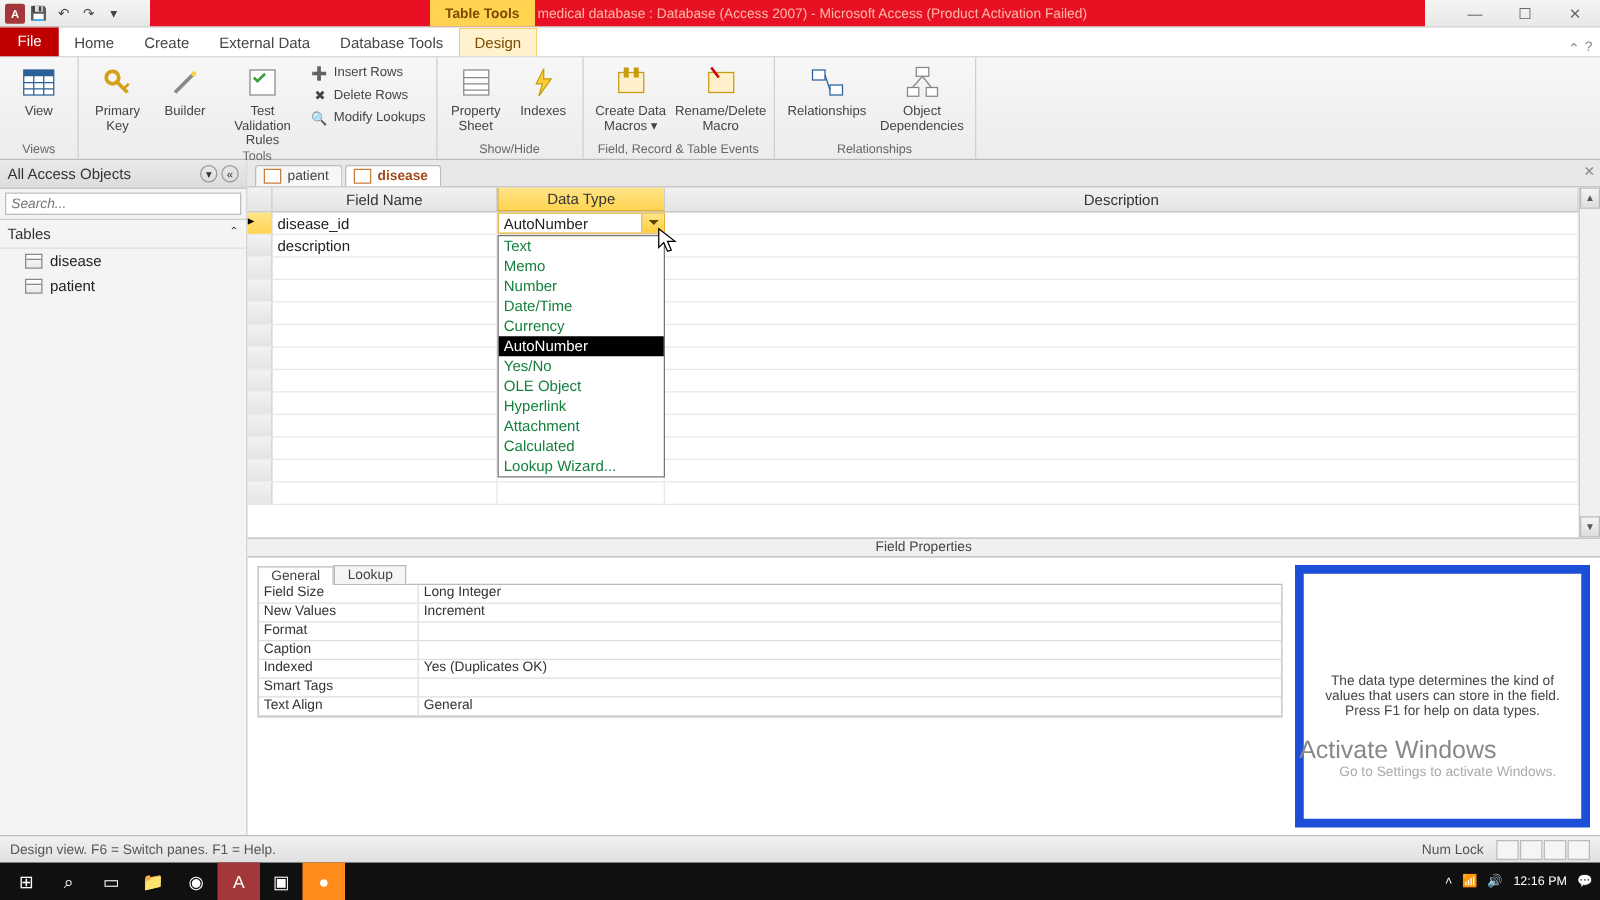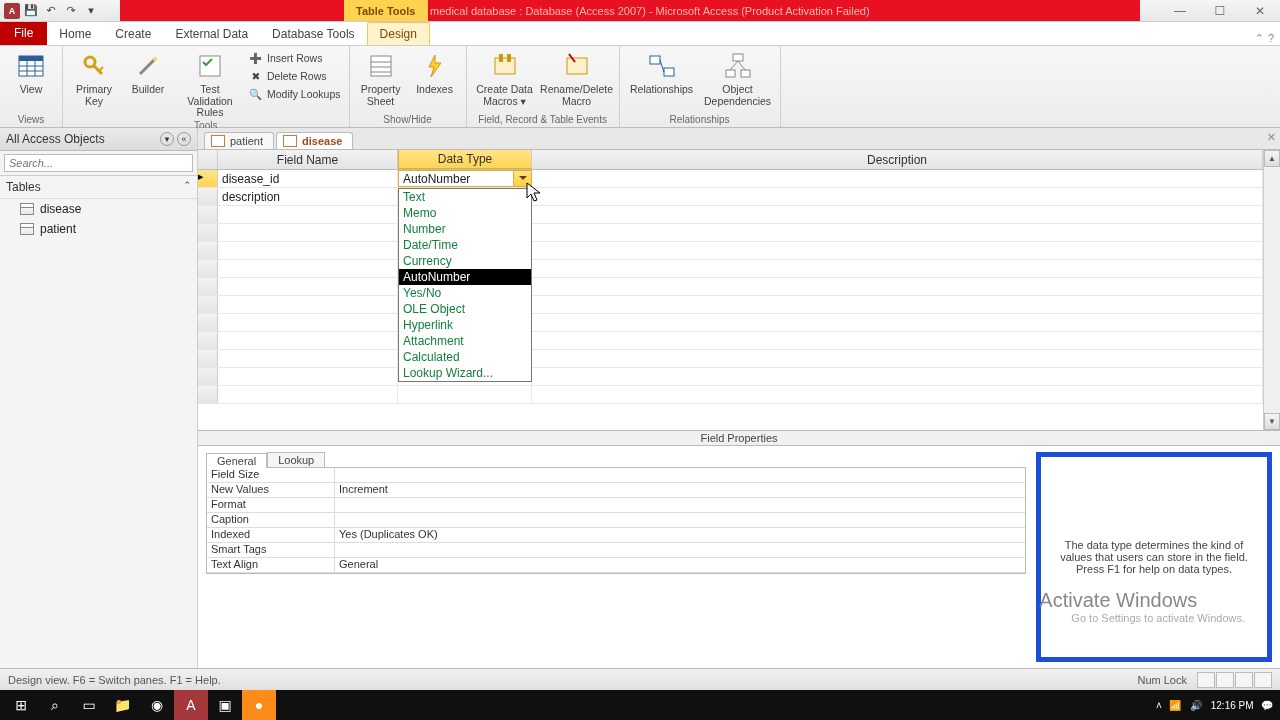--- a/index.html
+++ b/index.html
@@ -89,21 +89,21 @@
 .fieldprops-lbl { text-align:center; font-size:11px; color:#444; background:#f0f0f0; border-top:1px solid #bbb; border-bottom:1px solid #bbb; padding:1px 0; }
 .fieldprops { height:222px; display:flex; padding:6px 8px 6px 8px; gap:10px; }
 .fp-left { flex:1; }
 .fp-tabs { display:flex; }
 .fp-tab { border:1px solid #bbb; border-bottom:none; padding:1px 10px; font-size:11px; background:#f5f5f5; color:#444; cursor:pointer; }
 .fp-tab.active { background:#fff; position:relative; top:1px; }
 .fp-grid { border:1px solid #bbb; }
 .fp-row { display:flex; border-bottom:1px solid #ddd; height:15px; }
 .fp-row .k { width:128px; border-right:1px solid #ddd; padding:0 4px; font-size:11px; color:#333; }
 .fp-row .v { flex:1; padding:0 4px; font-size:11px; color:#333; }
-.fp-right { width:236px; border:5px solid #1d4ed8; display:flex; align-items:center; justify-content:center; text-align:center; font-size:11px; color:#444; padding:8px; }
+.fp-right { width:236px; border:7px solid #1d4ed8; display:flex; align-items:center; justify-content:center; text-align:center; font-size:11px; color:#444; padding:8px; }
 
 
 .statusbar { height:22px; background:linear-gradient(#f1f1f1,#e0e0e0); border-top:1px solid #bbb; display:flex; align-items:center; padding:0 8px; font-size:11px; color:#555; }
 .statusbar .right { margin-left:auto; display:flex; align-items:center; gap:10px; }
 .view-btns { display:flex; gap:1px; }
 .view-btns span { width:18px; height:16px; border:1px solid #bbb; background:#f5f5f5; }
 
 
 .watermark { position:absolute; right:35px; bottom:44px; color:#999; z-index:1; }
 .watermark .big { font-size:20px; color:#888; }
@@ -453,20 +453,21 @@
     <div class="fieldprops-lbl">Field Properties</div>
     <div class="fieldprops">
       <div class="fp-left">
         <div class="fp-tabs">
           <div class="fp-tab active">General</div>
           <div class="fp-tab">Lookup</div>
         </div>
         <div class="fp-grid" id="fp-grid">
             <div class="fp-row">
               <div class="k">Field Size</div>
+              <div class="v">Long Integer</div>
             </div>
             <div class="fp-row">
               <div class="k">New Values</div>
               <div class="v">Increment</div>
             </div>
             <div class="fp-row">
               <div class="k">Format</div>
               <div class="v"></div>
             </div>
             <div class="fp-row">

